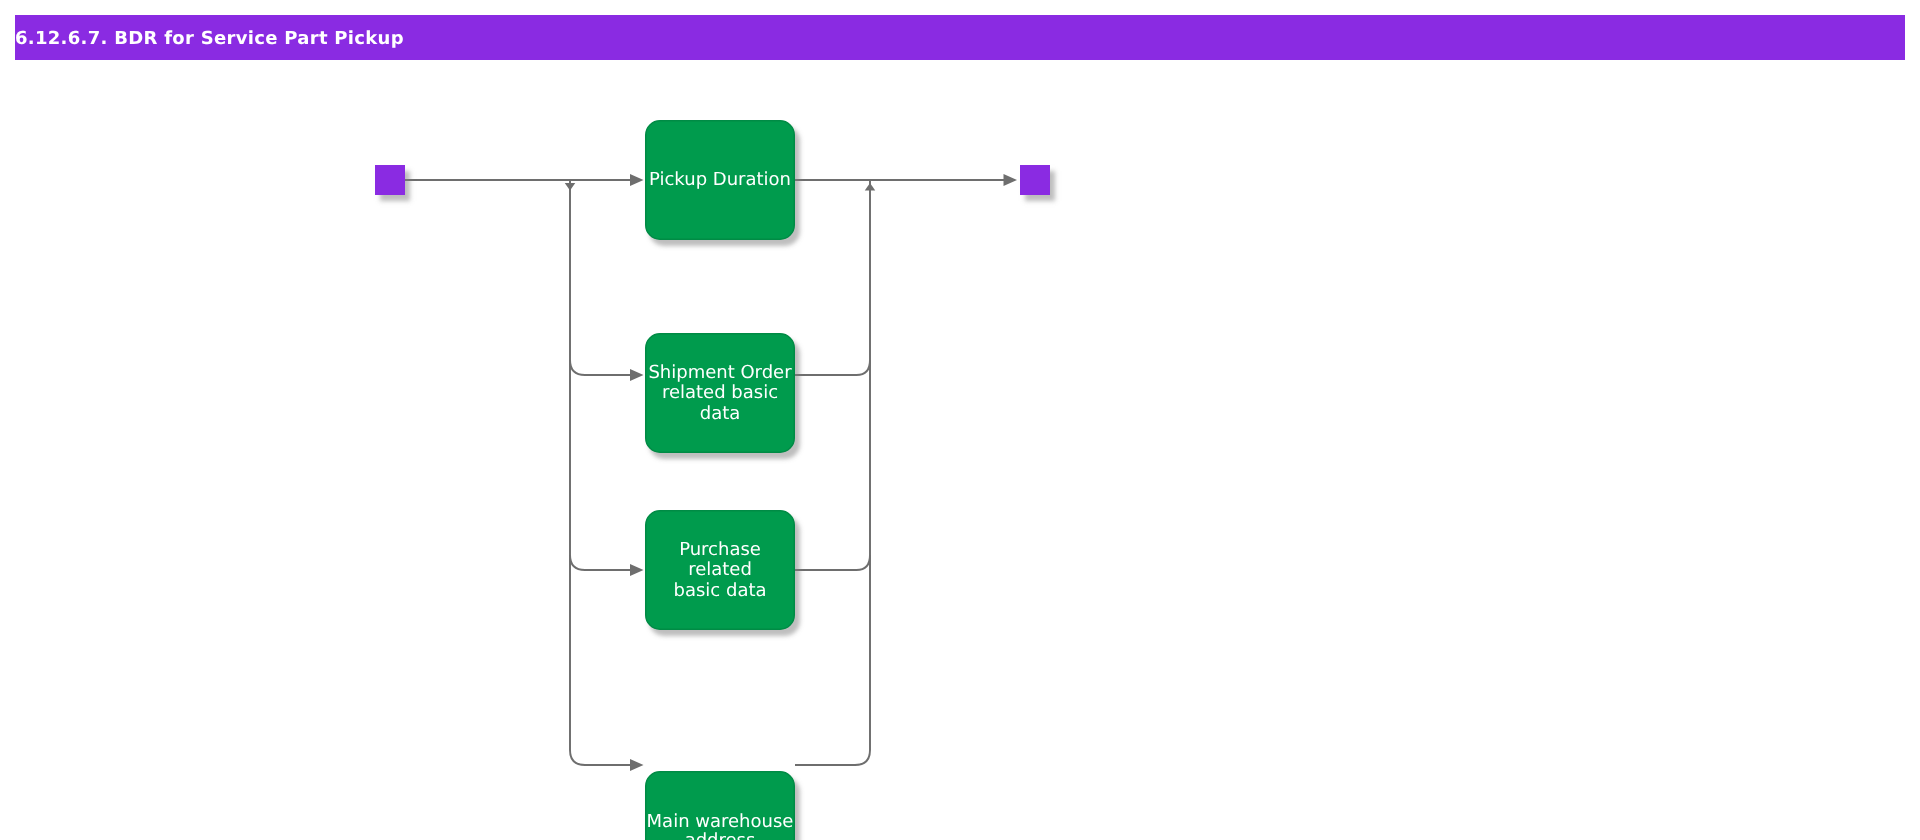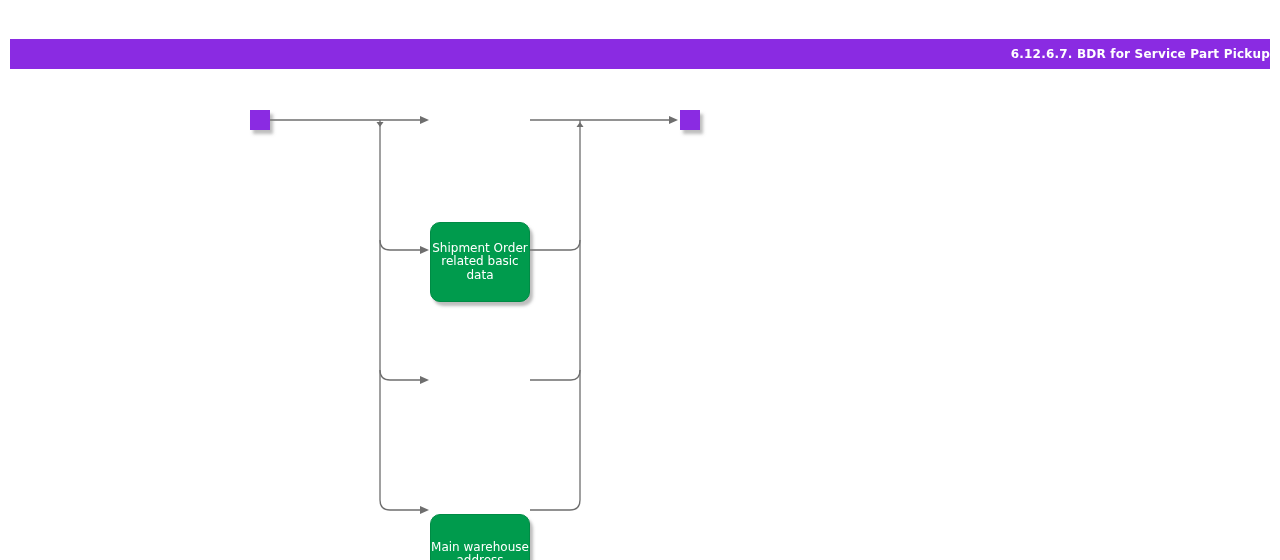--- a/index.html
+++ b/index.html
@@ -12,21 +12,21 @@
     height: 560px;
     background: #ffffff;
     overflow: hidden;
   }
 
   .title-bar {
     position: absolute;
     left: 10px; top: 10px;
     width: 1260px; height: 30px;
     background: var(--title-bg, #8A2BE2);
-    display: flex; align-items: center; justify-content: flex-end; margin-top: 29px;
+    display: flex; align-items: center; justify-content: flex-start;
   }
   .title-text {
     color: var(--title-text, #ffffff);
     font-size: 12px;
     font-weight: bold;
     letter-spacing: 0.2px;
   }
 
   .connector-svg {
     position: absolute; left: 0; top: 0;
@@ -105,23 +105,30 @@
 
     <polygon points="678,120 669,116 669,124"></polygon>
 
     <polygon points="380,127 376.5,122 383.5,122"></polygon>
     <polygon points="580,122 576.5,127 583.5,127"></polygon>
   </svg>
 
   <div class="node-square node-start"></div>
   <div class="node-square node-end"></div>
 
+  <div class="activity activity-1">
+    <span class="activity-label">Pickup Duration</span>
+  </div>
   <div class="activity activity-2">
     <span class="activity-label">Shipment Order
 related basic
 data</span>
+  </div>
+  <div class="activity activity-3">
+    <span class="activity-label">Purchase related
+basic data</span>
   </div>
   <div class="activity activity-4">
     <span class="activity-label">Main warehouse
 address</span>
   </div>
 
 </div>
 
 </body></html>

